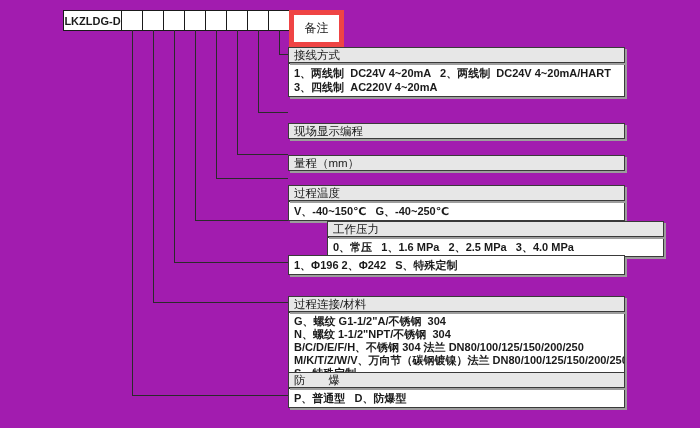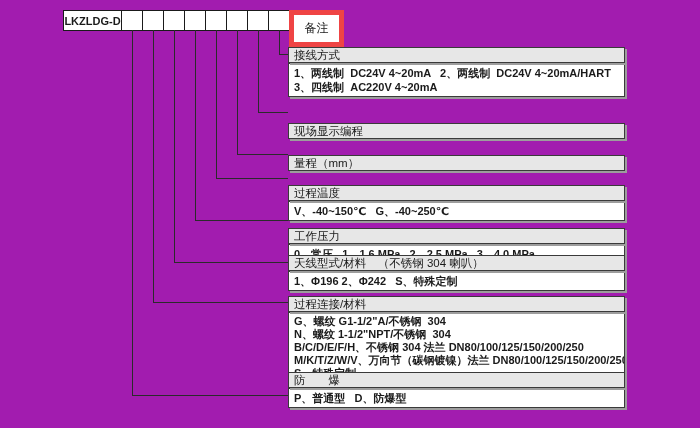--- a/index.html
+++ b/index.html
@@ -52,21 +52,21 @@
   .c3 { left: 237px; width:  51px; height: 125px; }
   .c4 { left: 216px; width:  72px; height: 149px; }
   .c5 { left: 195px; width:  93px; height: 191px; }
   .c6 { left: 174px; width: 114px; height: 233px; }
   .c7 { left: 153px; width: 135px; height: 273px; }
   .c8 { left: 132px; width: 156px; height: 366px; }
 
   
   .section { position: absolute; left: 288px; width: 337px; }
   .s0 { top:  47px; } .s1 { top: 123px; } .s2 { top: 155px; } .s3 { top: 171px; margin-top: 14px; }
-  .s4 { top: 228px; } .s5 { top: 255px; } .s6 { top: 296px; } .s7 { top: 372px; }
+  .s4 { top: 221px; margin-left: 39px; } .s5 { top: 255px; } .s6 { top: 296px; } .s7 { top: 372px; }
 
   .sec-header {
     height: 16px;
     border: 1px solid #3a3a3a;
     background: #e7e7e7;
     box-shadow: 2px 2px 0 #9d9d9d;
     font-size: 11.5px; font-weight: normal;
     line-height: 14px; padding: 0 5px;
     white-space: pre; overflow: hidden;
     position: relative; z-index: 2;
@@ -136,21 +136,20 @@
   </div>
 
   <div class="section s4">
     <div class="sec-header">工作压力</div>
     <div class="sec-body">
       <div class="sec-line">0、常压   1、1.6 MPa   2、2.5 MPa   3、4.0 MPa</div>
     </div>
   </div>
 
   <div class="section s5">
-    <div class="sec-header">天线型式/材料　（不锈钢 304 喇叭）</div>
     <div class="sec-body">
       <div class="sec-line">1、Φ196 2、Φ242   S、特殊定制</div>
     </div>
   </div>
 
   <div class="section s6">
     <div class="sec-header">过程连接/材料</div>
     <div class="sec-body">
       <div class="sec-line">G、螺纹 G1-1/2"A/不锈钢  304</div>
       <div class="sec-line">N、螺纹 1-1/2"NPT/不锈钢  304</div>

